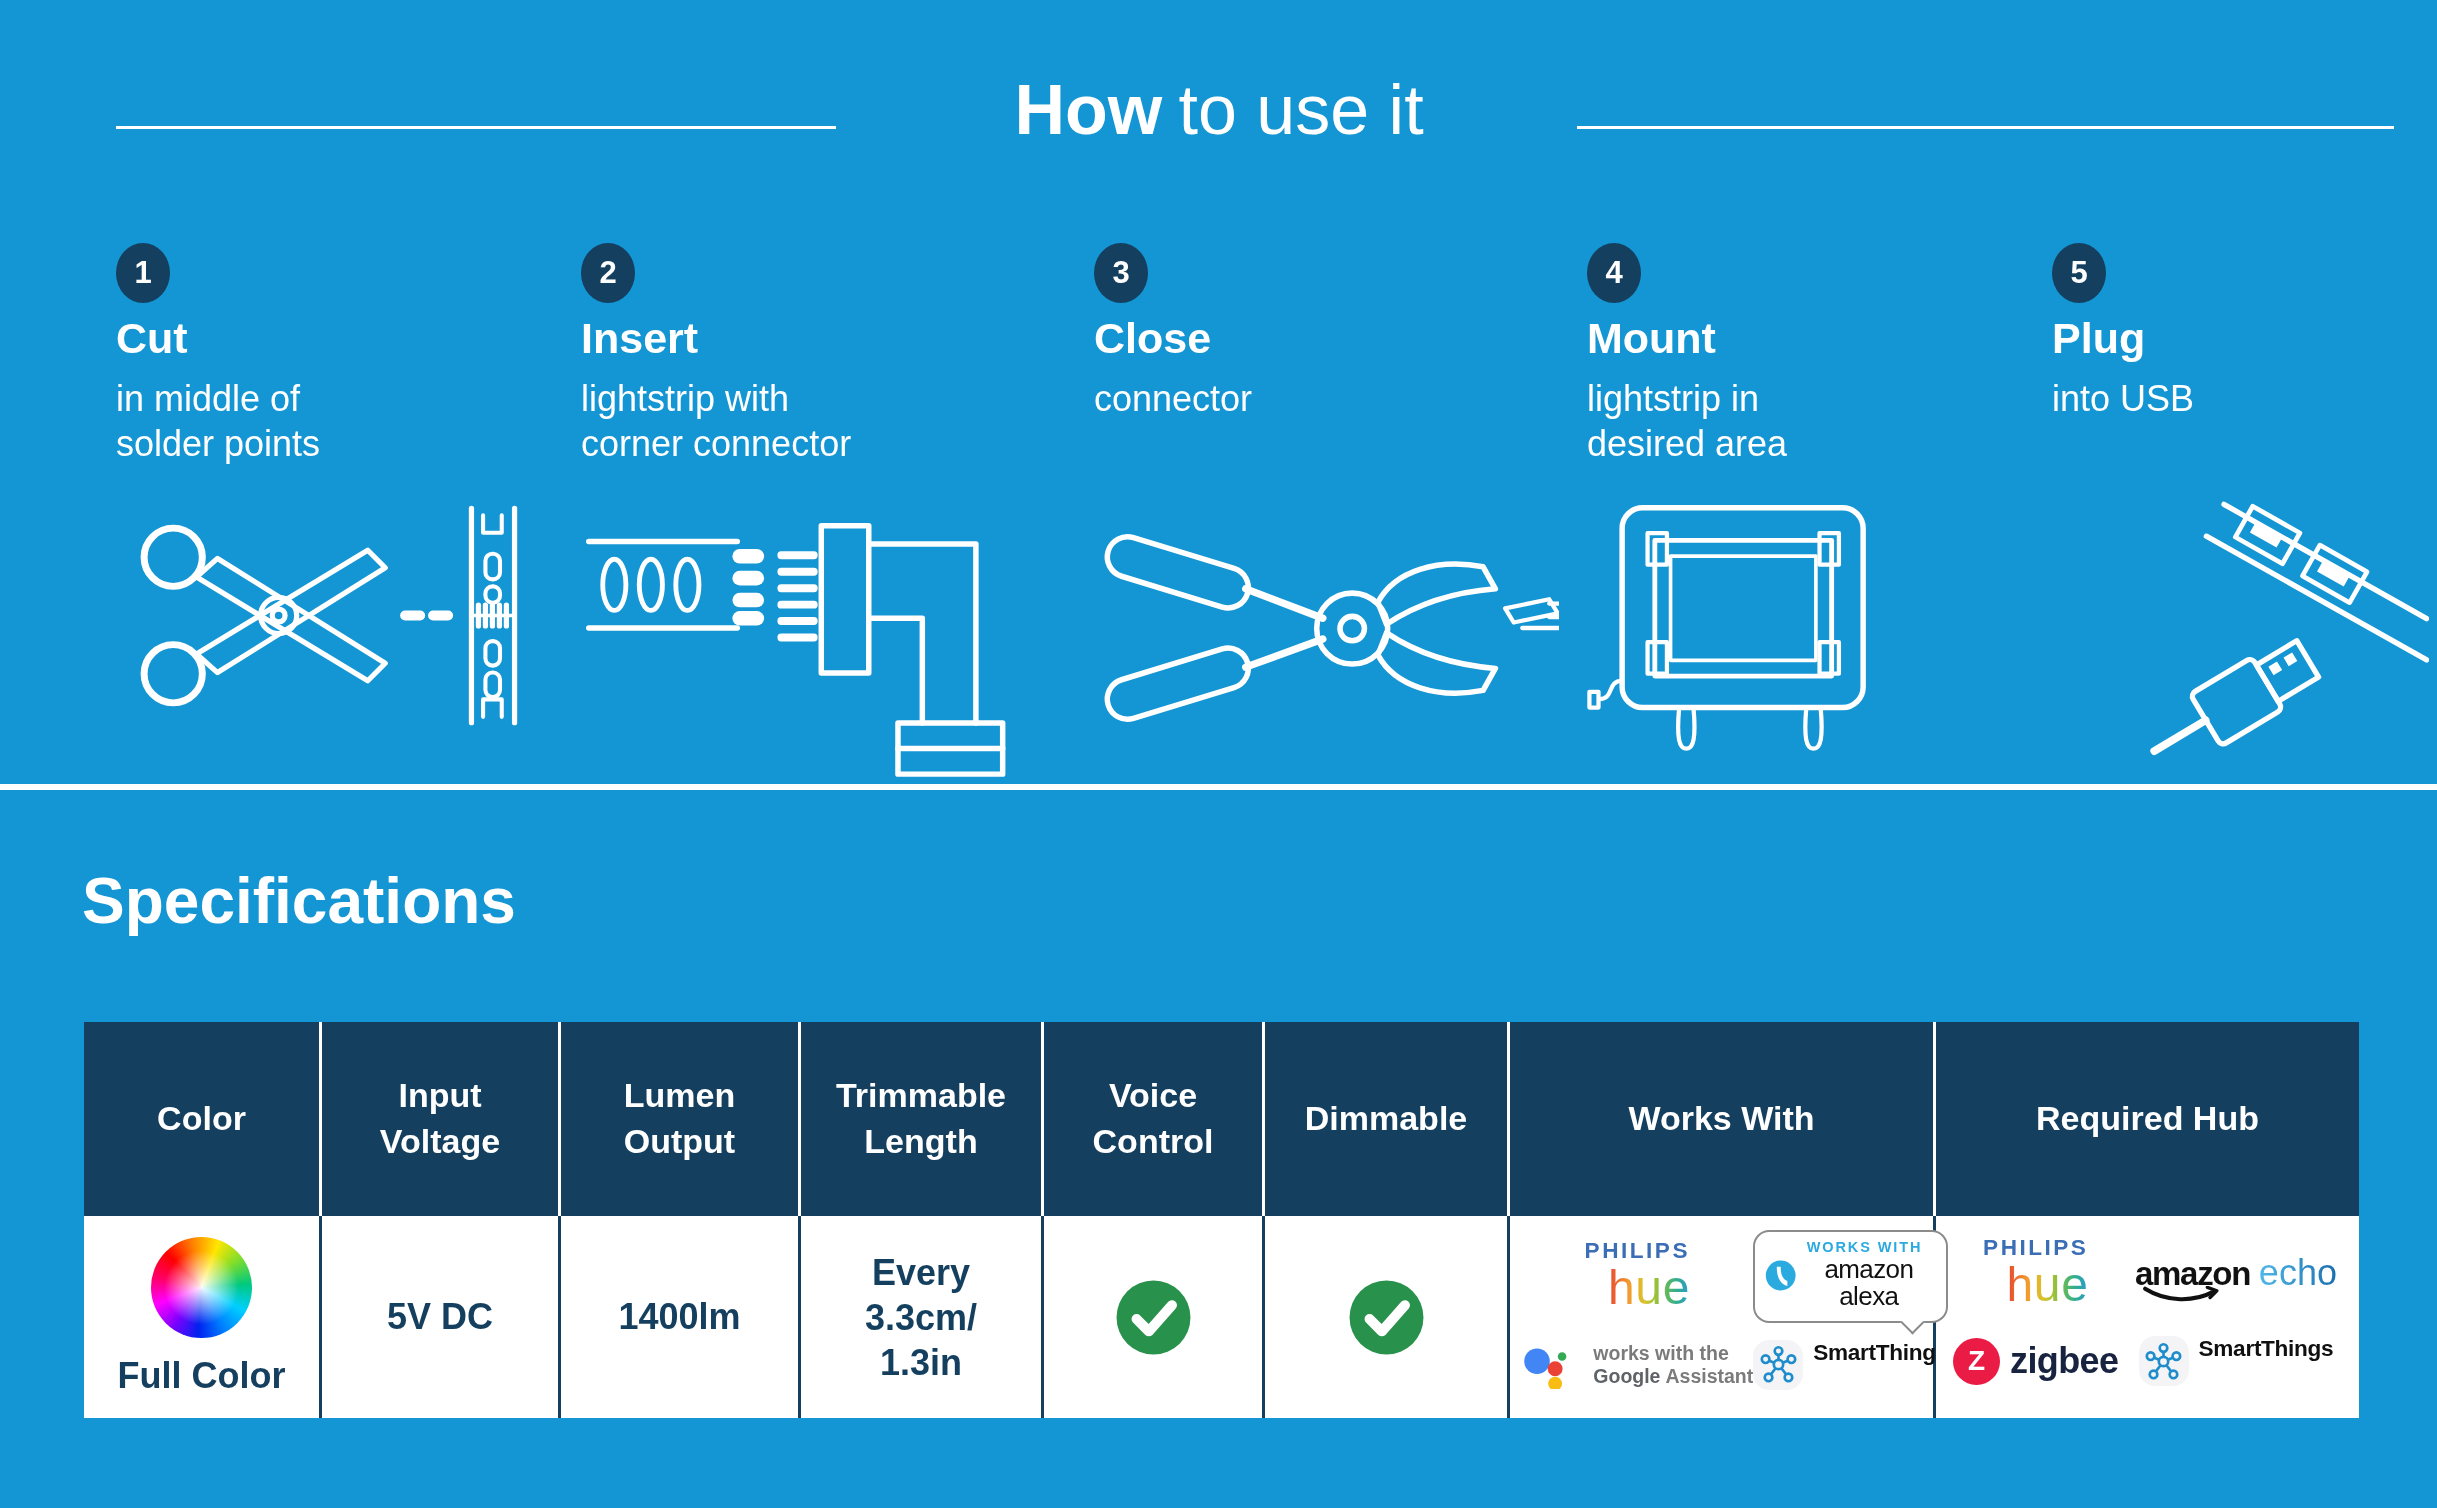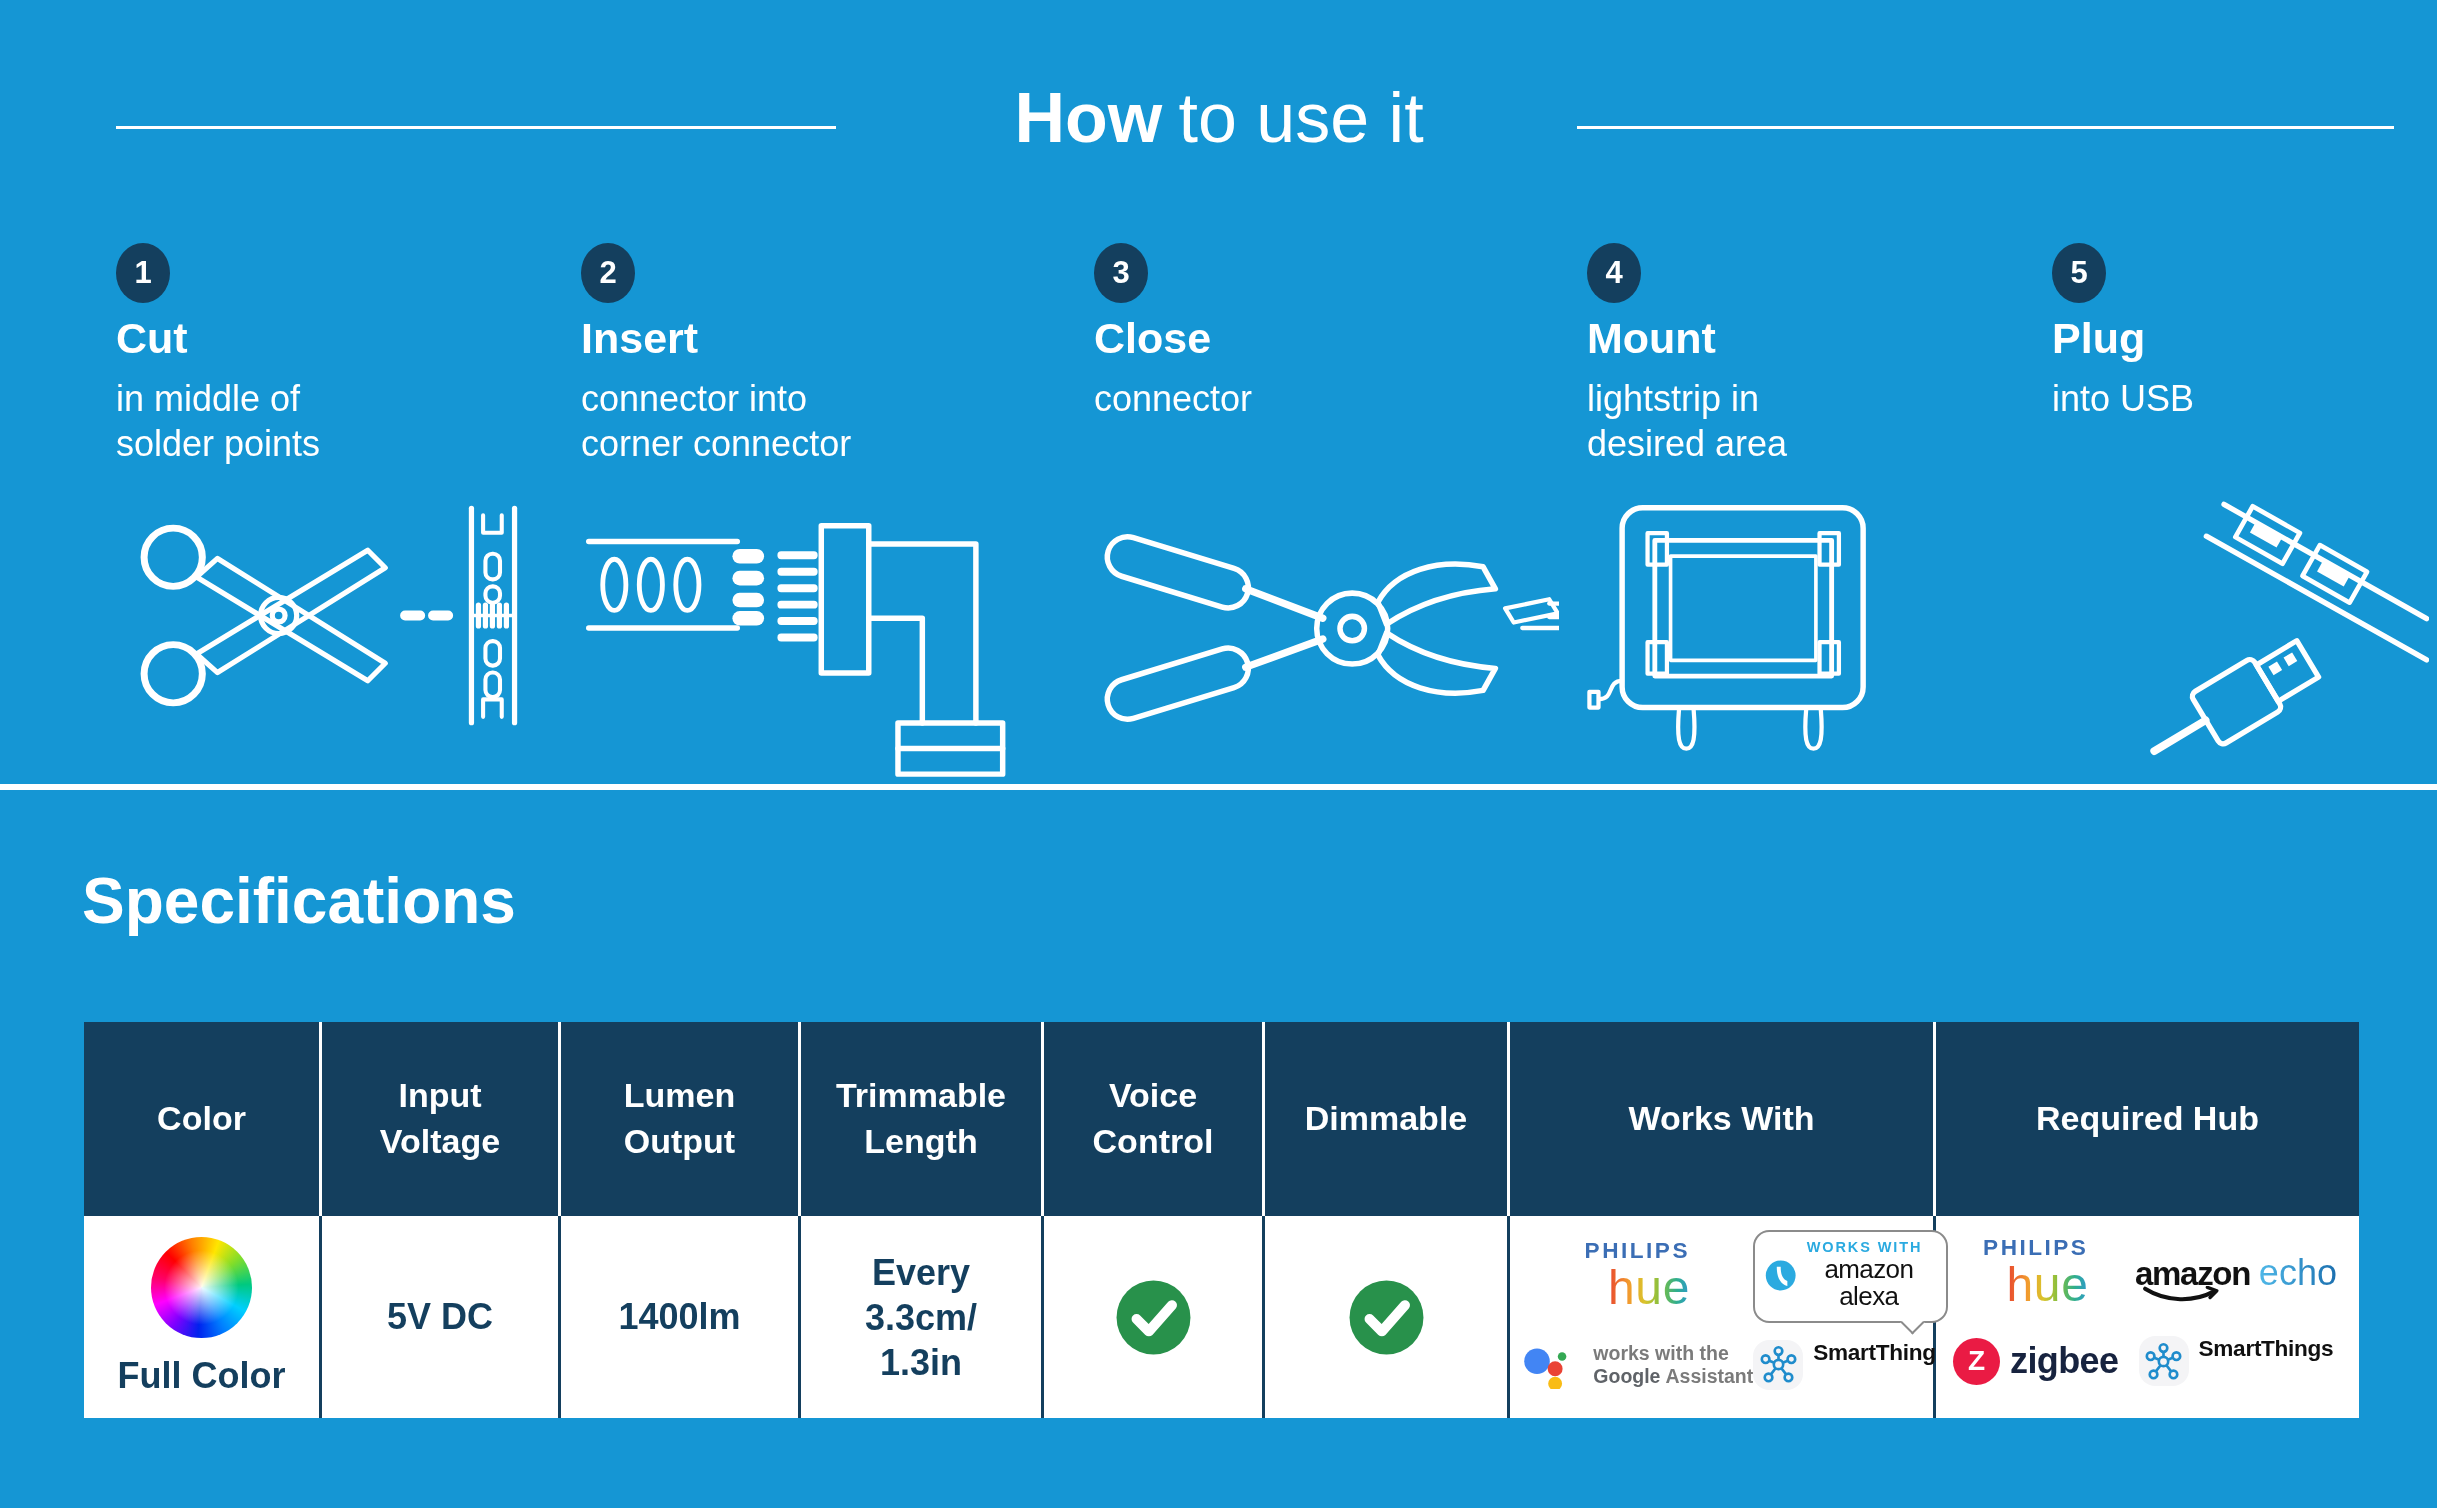--- a/index.html
+++ b/index.html
@@ -8,21 +8,21 @@
     background:#1596D4;
     font-family:"Liberation Sans","DejaVu Sans",sans-serif;
     position:relative;color:#fff;
   }
 
   
   .title-line{position:absolute;top:126px;height:3.1px;background:#fff;}
   .title-line.left{left:116px;width:720px;}
   .title-line.right{left:1577px;width:817px;}
   .page-title{
-    position:absolute;left:0;right:0;top:80px;text-align:center;
+    position:absolute;left:0;right:0;top:72px;text-align:center;
     font-size:70px;line-height:1.1;color:#fff;white-space:nowrap;
   }
   .page-title .t-bold{font-weight:700;}
   .page-title .t-rest{font-weight:400;margin-left:16.3px;}
 
   
   .step{position:absolute;top:243px;width:415px;height:515px;}
   .step-1{left:116px;}
   .step-2{left:581px;}
   .step-3{left:1094px;}
@@ -168,21 +168,21 @@
       <rect x="618" y="244" width="25" height="42" rx="12" stroke-width="7"></rect>
       <rect x="618" y="298" width="25" height="42" rx="12" stroke-width="7"></rect>
       <path d="M614,374 V344 H646 V374" stroke-width="7"></path>
     </svg>
   </div>
 </div>
 
 <div class="step step-2">
   <div class="step-number">2</div>
   <div class="step-title">Insert</div>
-  <div class="step-desc">connector into
+  <div class="step-desc">lightstrip with
 corner connector</div>
   <div class="step-icon">
     <svg width="427" height="280" viewBox="0 0 700 460" fill="none" stroke="#fff" stroke-width="9" stroke-linecap="round" stroke-linejoin="round">
       <line x1="12" y1="70" x2="256" y2="70"></line>
       <line x1="12" y1="212" x2="256" y2="212"></line>
       <line x1="260" y1="94" x2="288" y2="94" stroke-width="24"></line>
       <line x1="260" y1="130" x2="288" y2="130" stroke-width="24"></line>
       <line x1="260" y1="166" x2="288" y2="166" stroke-width="24"></line>
       <line x1="260" y1="196" x2="288" y2="196" stroke-width="24"></line>
       <ellipse cx="54" cy="141" rx="19" ry="42" stroke-width="8"></ellipse>

